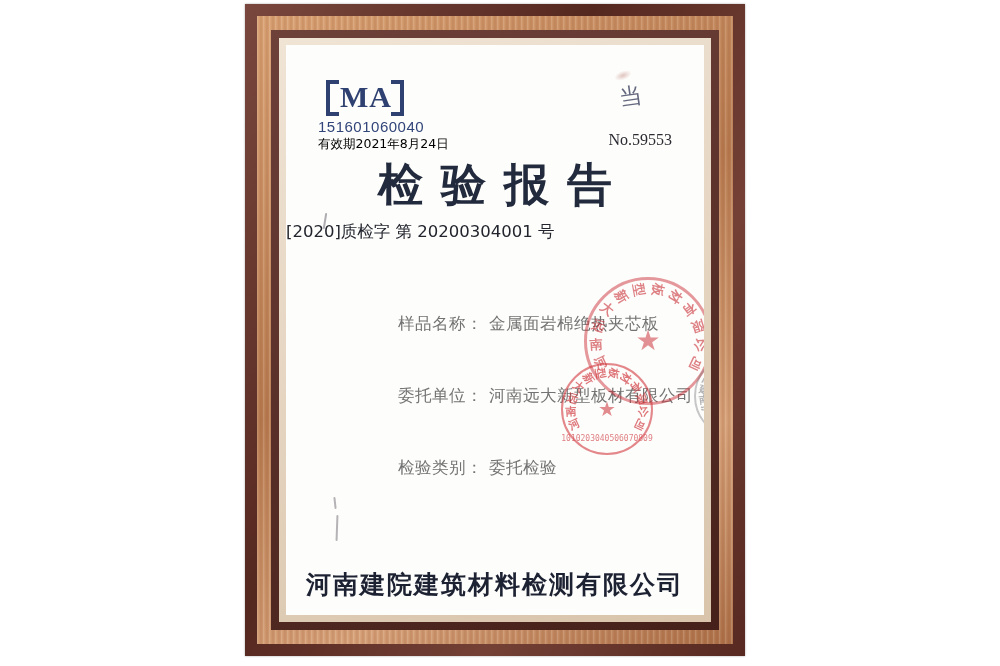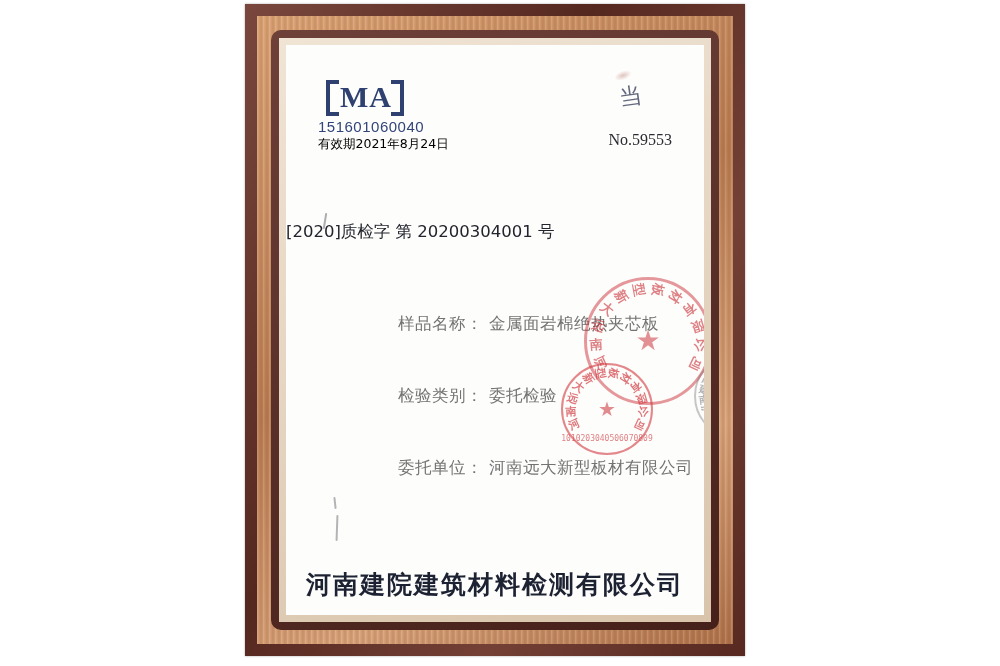--- a/index.html
+++ b/index.html
@@ -48,21 +48,20 @@
   }
   .frame-inner-dark {
     position: absolute;
     left: 14px;
     top: 14px;
     right: 14px;
     bottom: 14px;
     background: #5d2b22;
     background-image: linear-gradient(160deg, rgba(255,255,255,0.10), rgba(0,0,0,0.25));
     box-sizing: border-box;
-    border-radius: 10px;
   }
   .frame-bevel {
     position: absolute;
     left: 8px;
     top: 8px;
     right: 8px;
     bottom: 8px;
     background: #e8d9c6;
     background-image: linear-gradient(160deg, #f0e4d5 0%, #d9c4ab 100%);
     box-sizing: border-box;
@@ -350,31 +349,32 @@
             <div class="smudge"></div>
 
             <div class="handwrite-top">当</div>
 
             <div class="pen-mark-1"></div>
             <div class="pen-mark-2"></div>
             <div class="pen-mark-3"></div>
 
             <div class="serial-no">No.59553</div>
 
+            <div class="doc-title">检验报告</div>
             <div class="doc-subtitle">[2020]质检字    第 20200304001 号</div>
 
             <div class="fields">
               <div class="field-row">
                 <span class="field-label">样品名称：</span><span class="field-value">金属面岩棉绝热夹芯板</span>
               </div>
               <div class="field-row">
-                <span class="field-label">检验类别：</span><span class="field-value">委托检验</span>
+                <span class="field-label">委托单位：</span><span class="field-value">河南远大新型板材有限公司</span>
               </div>
               <div class="field-row">
-                <span class="field-label">委托单位：</span><span class="field-value">河南远大新型板材有限公司</span>
+                <span class="field-label">检验类别：</span><span class="field-value">委托检验</span>
               </div>
             </div>
 
             <div class="footer-org">河南建院建筑材料检测有限公司</div>
 
             <div class="stamp stamp-red-big">
               <div class="stamp-text-ring" id="ring-a">
                   <span style="transform: rotate(-115deg) translate(0px, -52px) rotate(90deg) translate(-50%, -50%);">河</span>
                   <span style="transform: rotate(-94.0909deg) translate(0px, -52px) rotate(90deg) translate(-50%, -50%);">南</span>
                   <span style="transform: rotate(-73.1818deg) translate(0px, -52px) rotate(90deg) translate(-50%, -50%);">远</span>

